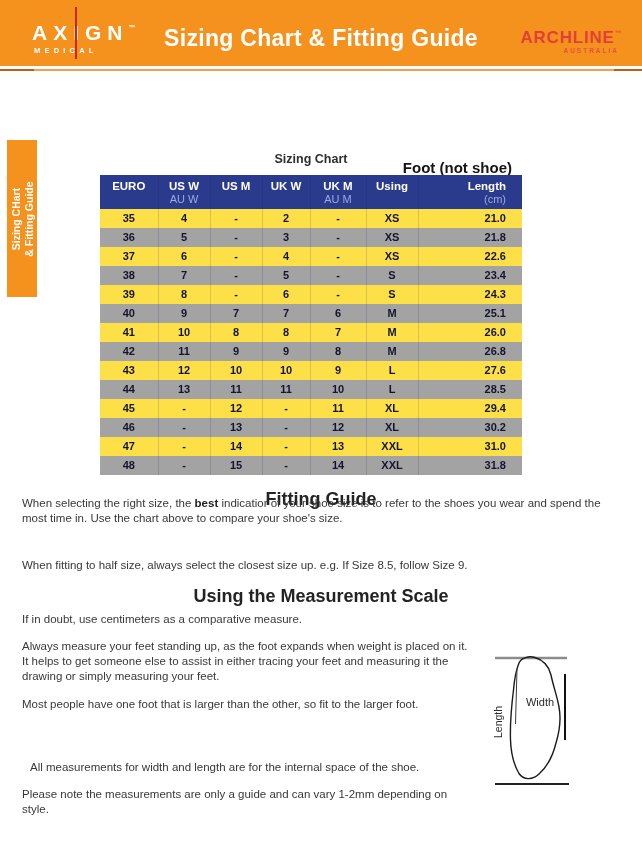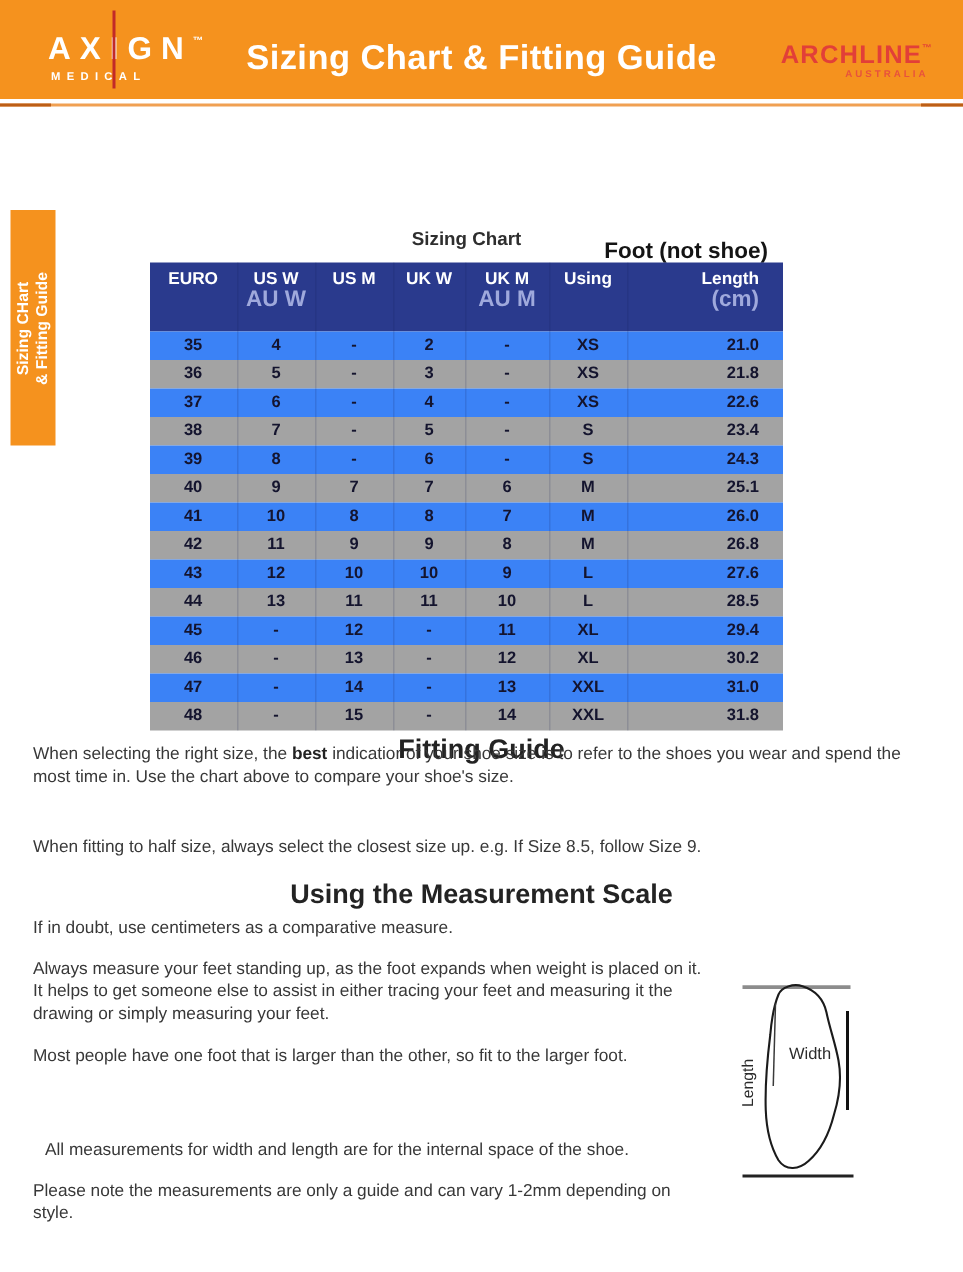--- a/index.html
+++ b/index.html
@@ -37,29 +37,29 @@
   }
   
   .chart-title { position:absolute; left:100px; top:152px; width:422px; text-align:center;
     font-size:12.5px; font-weight:bold; color:#2e2e2e; }
   .foot-note { position:absolute; left:350px; top:159px; width:162px; text-align:right;
     font-size:15px; font-weight:bold; color:#141414; }
   table.sizing { position:absolute; left:100px; top:175px; width:422px;
     border-collapse:collapse; table-layout:fixed; }
   table.sizing thead th {
     background:#2A3A8D; color:#ffffff; font-size:11.5px; font-weight:bold;
-    height:46px; vertical-align:top; padding-top:5px; text-align:center; line-height:13px;
-  }
-  table.sizing th .th-sub { color:#9FA9DC; font-size:15px; font-weight:bold; line-height:13px; }
+    height:34px; vertical-align:top; padding-top:5px; text-align:center; line-height:13px;
+  }
+  table.sizing th .th-sub { color:#9FA9DC; font-size:11px; font-weight:normal; line-height:13px; }
   table.sizing th.col-len, table.sizing td.col-len { text-align:right; padding-right:16px; }
   table.sizing tbody td {
     height:19px; font-size:11px; font-weight:bold; color:#14142E; text-align:center;
     vertical-align:middle; line-height:19px;
   }
-  table.sizing tbody tr.r-a td { background:#3b82f6;margin-left:40px; }
+  table.sizing tbody tr.r-a td { background:#fde047;margin-left:40px; }
   table.sizing tbody tr.r-b td { background:#a3a3a3; }
   table.sizing th + th, table.sizing td + td { border-left:1px solid rgba(20,30,80,0.15); }
   
   .h-center { position:absolute; left:0; width:642px; text-align:center;
     font-size:18px; font-weight:bold; color:#232323; }
   .para { position:absolute; font-size:11.5px; color:#383838; line-height:15px; }
   .para b { color:#222222; }
   
   .foot-diagram { position:absolute; left:488px; top:644px; width:154px; height:150px; }
 </style>

